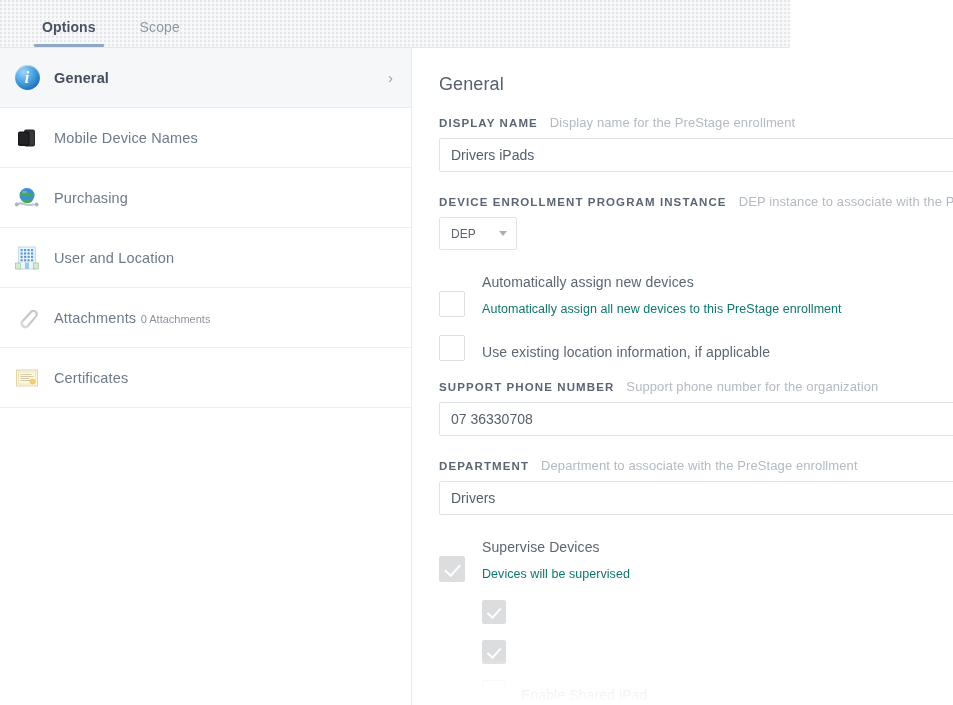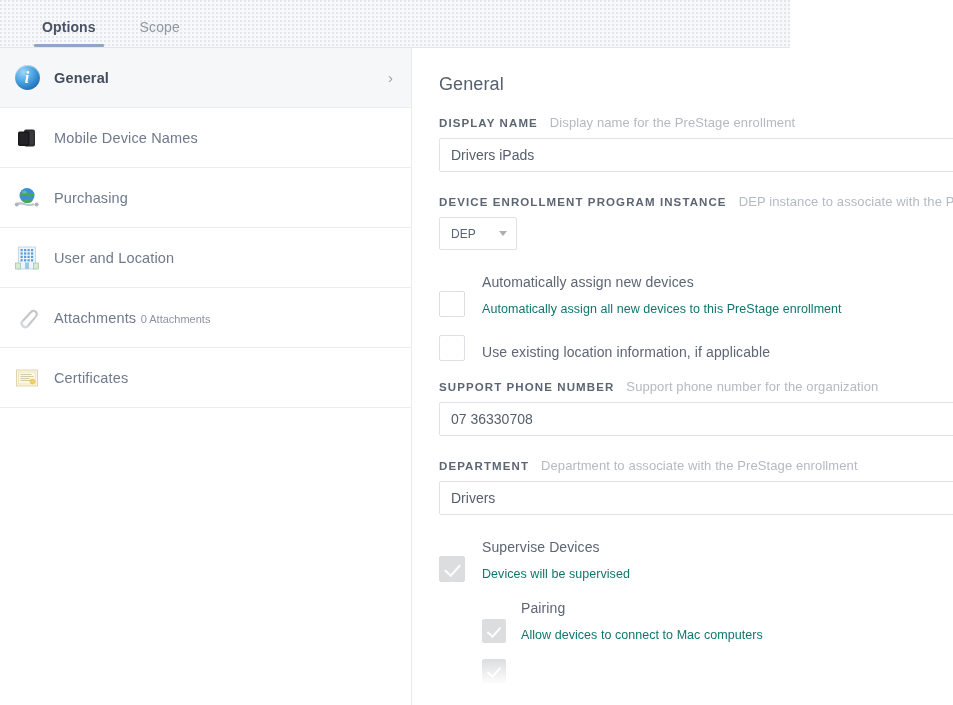--- a/index.html
+++ b/index.html
@@ -451,24 +451,20 @@
         <span class="cbox checked-disabled"></span>
         <span class="cb-texts">
           <span class="cb-title" style="display:block">Supervise Devices</span>
           <span class="cb-sub" style="display:block">Devices will be supervised</span>
         </span>
       </div>
 
       
       <div class="cb-row indent">
         <span class="cbox sm checked-disabled"></span>
-        <span class="cb-texts" style="padding-top:0">
-          <span class="cb-title" style="display:block">Pairing</span>
-          <span class="cb-sub" style="display:block">Allow devices to connect to Mac computers</span>
-        </span>
       </div>
 
       <div class="cb-row indent">
         <span class="cbox sm checked-disabled"></span>
       </div>
 
       <div class="cb-row indent">
         <span class="cbox sm"></span>
         <span class="cb-texts" style="padding-top:0">
           <span class="cb-title" style="display:block">Enable Shared iPad</span>

